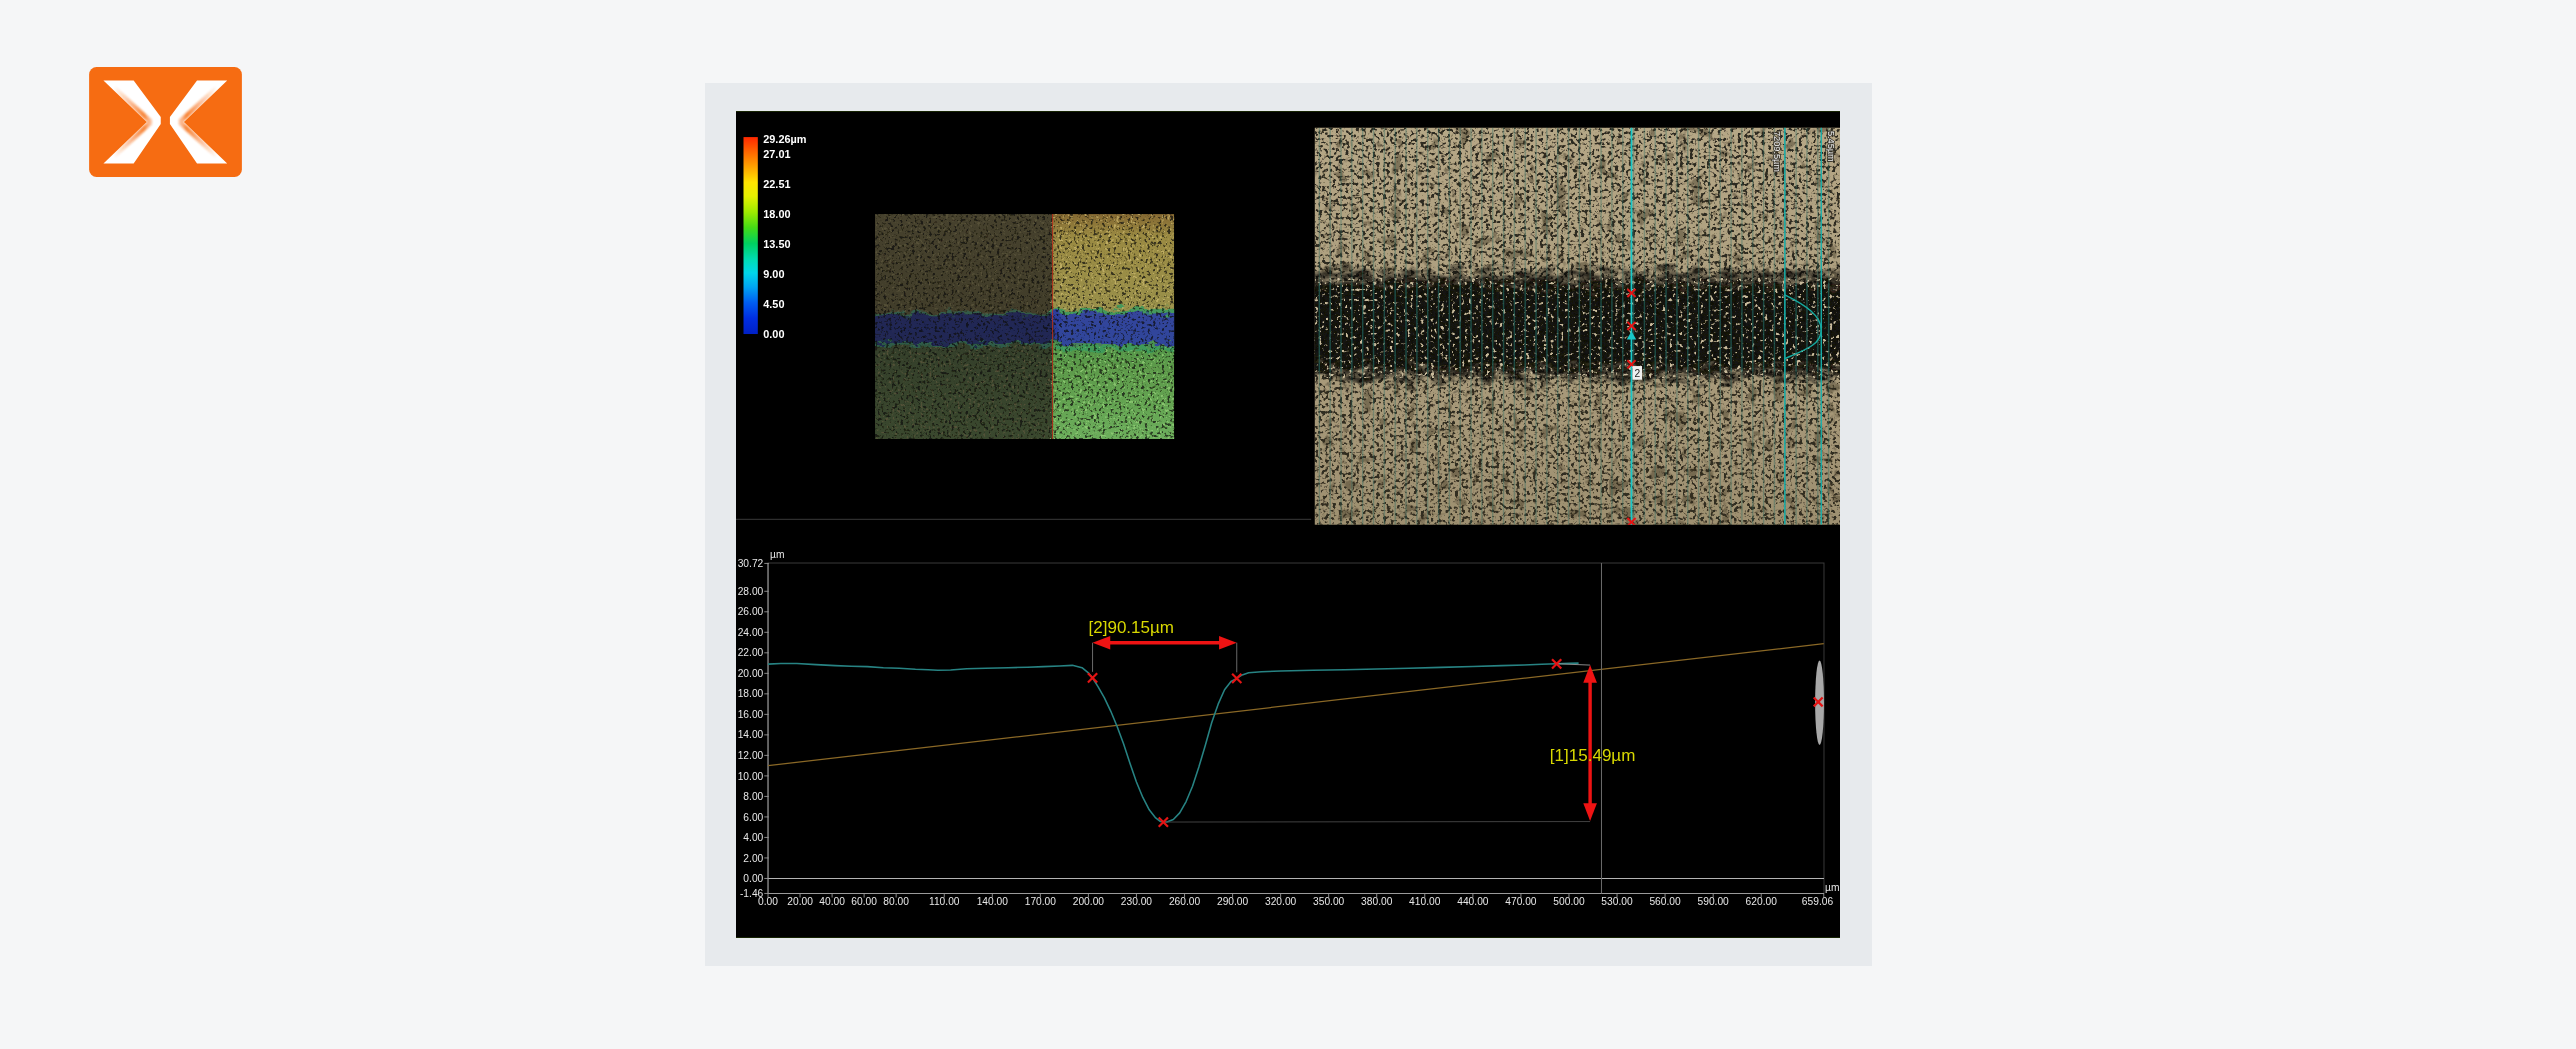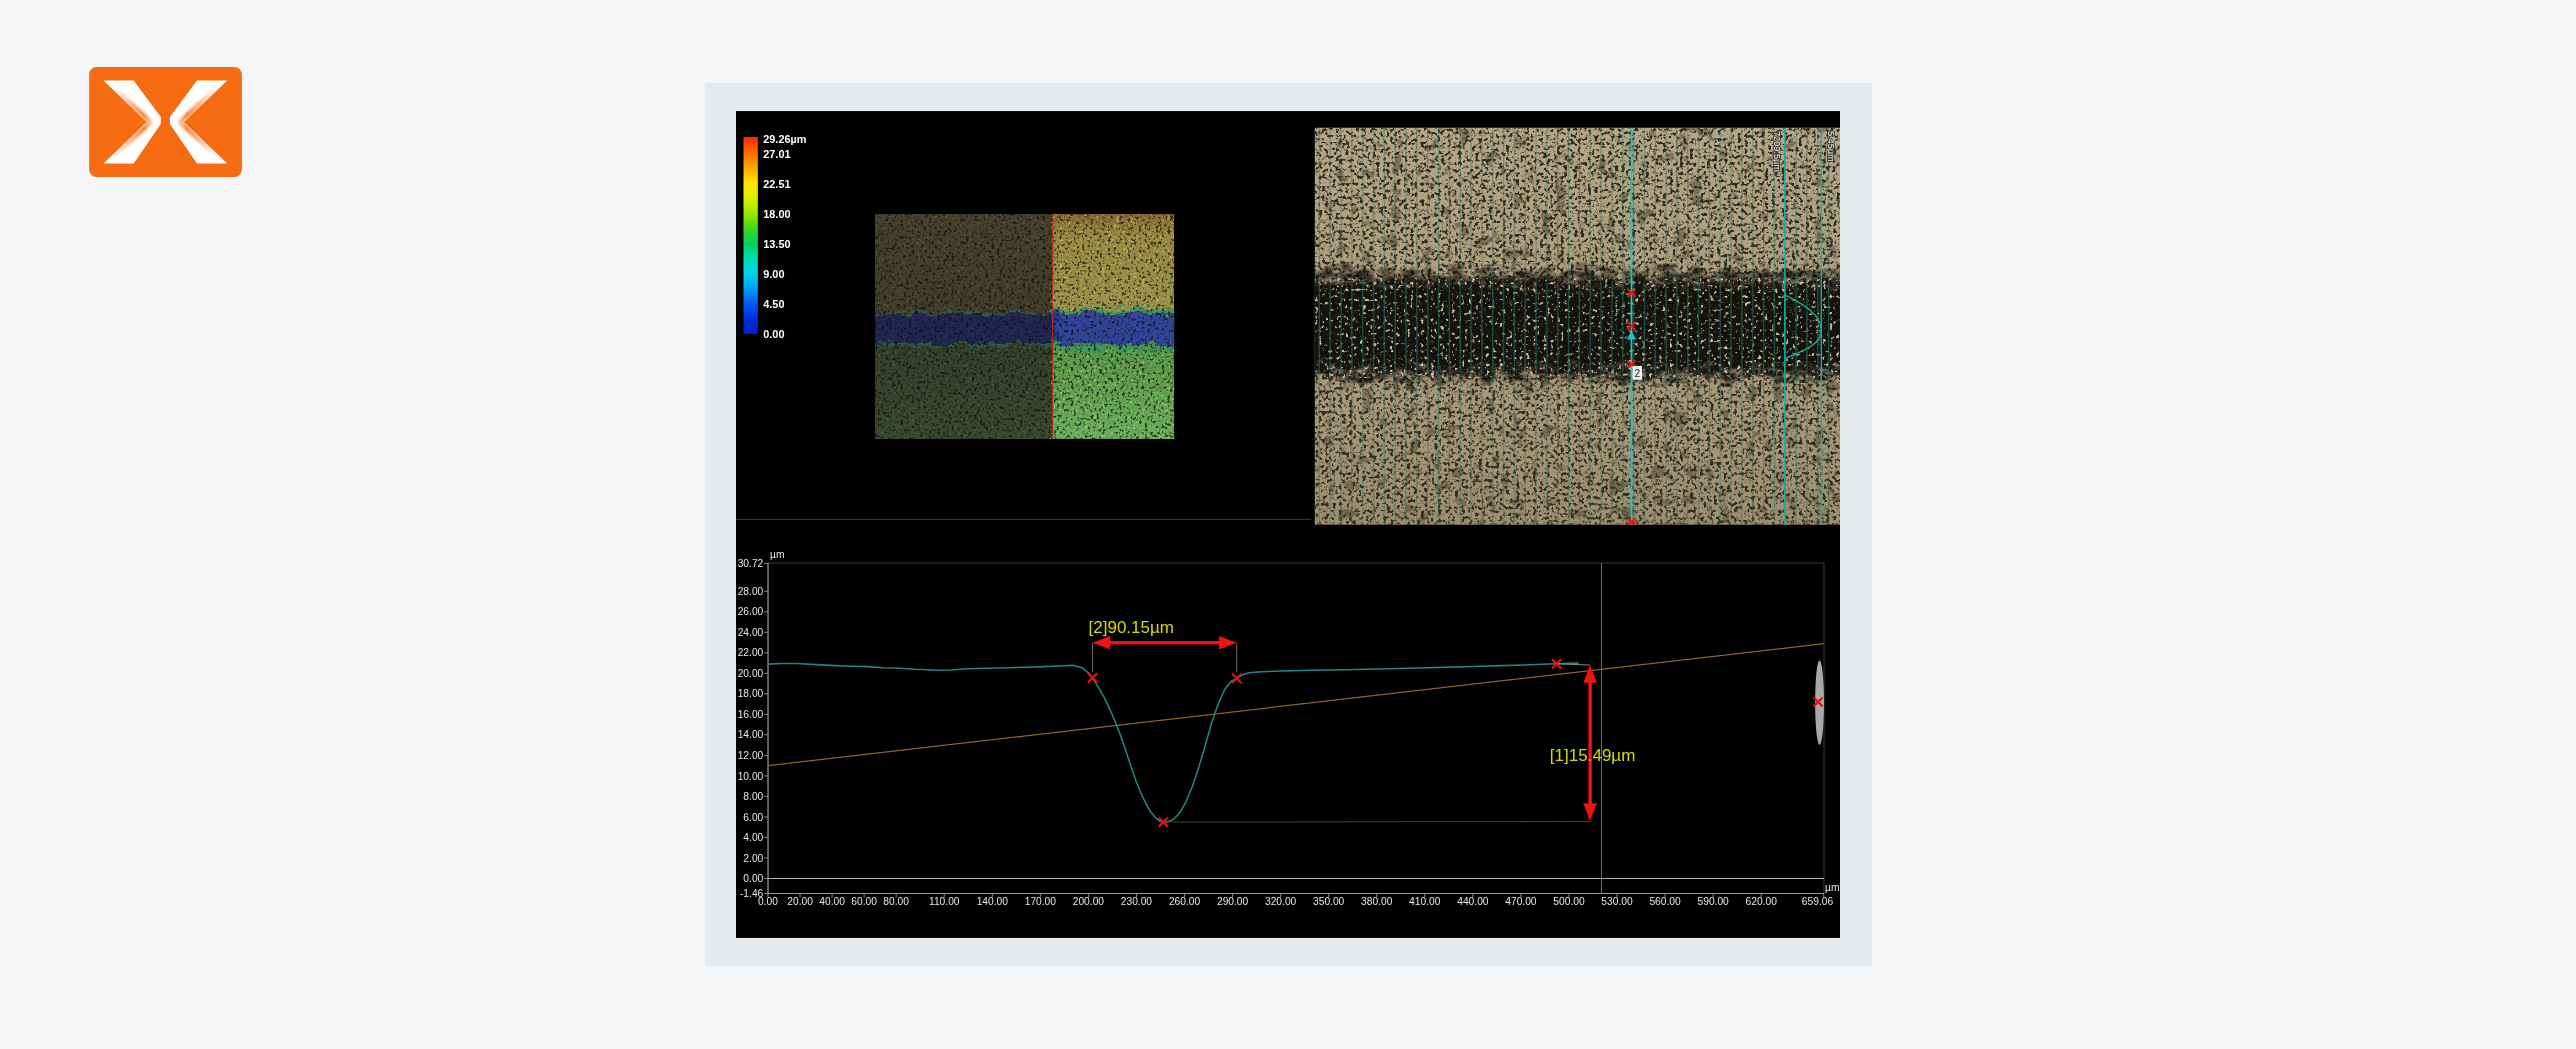--- a/index.html
+++ b/index.html
@@ -1,16 +1,16 @@
 <!DOCTYPE html>
 <html style="font-size:11px"><head><meta charset="utf-8"><style>
 *{margin:0;padding:0;box-sizing:border-box}
 html,body{width:2576px;height:1049px;background:#f5f6f7;overflow:hidden;font-family:"Liberation Sans",sans-serif}
 #card{position:absolute;left:705px;top:83px;width:1167px;height:883px;background:#e7eaed}
-#shot{position:absolute;left:31px;top:28px;width:1104px;height:827px;background:#be185d}
+#shot{position:absolute;left:31px;top:28px;width:1104px;height:827px;background:#84cc16}
 #shot svg{filter:blur(0.7px)}
 </style></head>
 <body>
 <svg width="153" height="110" viewBox="0 0 225 162" style="position:absolute;left:89px;top:67px">
 <defs>
 <linearGradient id="lg" x1="0" y1="0" x2="1" y2="0">
 <stop offset="0" stop-color="#f66c12" stop-opacity="0"></stop>
         <stop offset="0.5" stop-color="#f66c12" stop-opacity="0.55"></stop>
         <stop offset="0.85" stop-color="#f66c12" stop-opacity="0.95"></stop>
         <stop offset="1" stop-color="#f66c12" stop-opacity="0.5"></stop>

